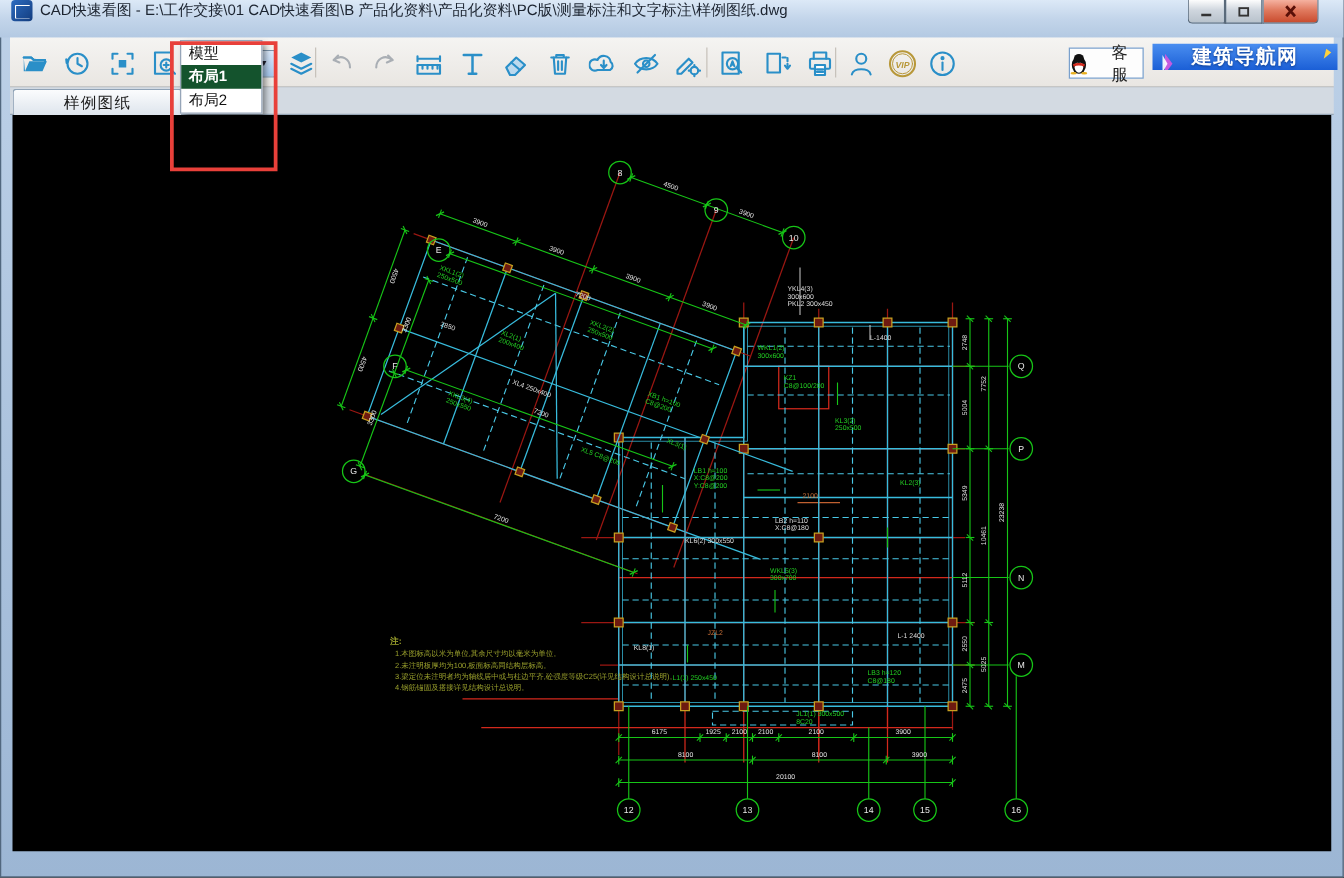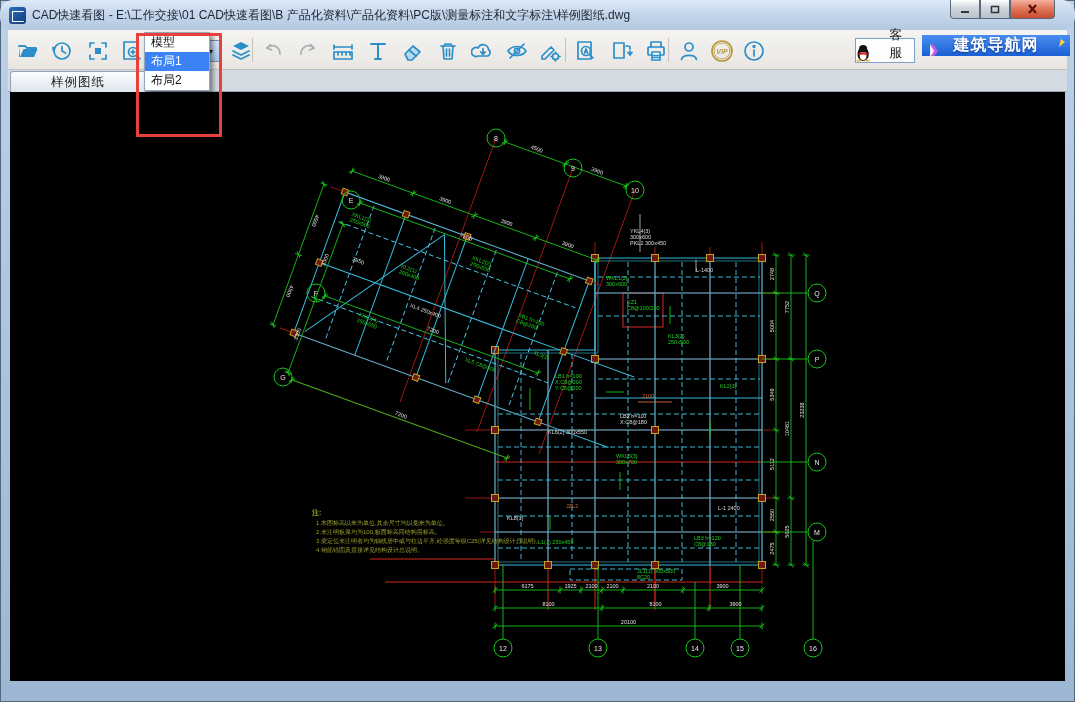--- a/index.html
+++ b/index.html
@@ -1,21 +1,21 @@
 <!DOCTYPE html>
 <html><head>
 <meta charset="utf-8">
 <style>
   html,body{margin:0;padding:0;background:#555;}
   *{box-sizing:border-box;font-family:"Liberation Sans",sans-serif;}
   #win{position:relative;width:1075px;height:702px;background:linear-gradient(180deg,#bdd1e8,#9cb6d4);
        box-shadow:inset 0 0 0 1px #51677e;overflow:hidden;}
   
   #titlebar{position:absolute;left:0;top:0;width:1075px;height:30px;
-    background:linear-gradient(180deg,#dce9f7 0%,#c3d5ea 50%,#b3c9e2 100%);display:flex;align-items:center;border-radius:13px;}
+    background:linear-gradient(180deg,#dce9f7 0%,#c3d5ea 50%,#b3c9e2 100%);display:flex;}
   #app-icon{width:17px;height:17px;margin:0 6px 0 9px;border-radius:3px;
     background:linear-gradient(135deg,#2d6cc0,#123c7e);position:relative;flex:0 0 auto;}
   #app-icon:after{content:"";position:absolute;left:3px;top:4px;width:11px;height:9px;
     border:1.5px solid #fff;border-right:none;border-radius:1px;}
   #title-text{font-size:12px;color:#1c2430;white-space:nowrap;}
   #winbtns{position:absolute;right:20px;top:0;height:19px;display:flex;}
   .wbtn{width:30px;height:19px;border:1px solid #5a6a7a;border-top:none;
     background:linear-gradient(180deg,#fdfdfd,#cfd6de 45%,#b8c2cc);display:flex;align-items:center;justify-content:center;
     font-size:10px;color:#333;}
   .wbtn.first{border-radius:0 0 0 4px;}
@@ -30,26 +30,26 @@
   .tb-sep{position:absolute;top:8px;width:1px;height:24px;background:#c7c2bb;}
   
   #combo{position:absolute;left:144px;top:10px;width:68px;height:22px;border:1px solid #7b94ac;background:#fff;
     display:flex;align-items:center;font-size:12px;color:#111;}
   #combo .val{flex:1;padding-left:6px;}
   #combo .arrow{width:17px;height:100%;background:linear-gradient(180deg,#d9e8fb,#a5c6ec);
     border-left:1px solid #8aa6c2;display:flex;align-items:center;justify-content:center;font-size:7px;color:#223;}
   #combo-list{position:absolute;left:144px;top:32px;width:66px;background:#fff;border:1px solid #96a5b8;
     box-shadow:3px 3px 5px rgba(0,0,0,.45);z-index:6;}
   .combo-item{height:19px;line-height:19px;padding-left:6px;font-size:12px;color:#111;}
-  .combo-item.selected{background:#3b82f6;color:#fff;}
+  .combo-item.selected{background:#14532d;color:#fff;font-weight:bold;}
   
   #red-box{position:absolute;left:136px;top:33px;width:86px;height:104px;border:3px solid #e8403a;z-index:7;}
   
   #qq-btn{position:absolute;left:847px;top:8px;width:60px;height:25px;border:1px solid #7aa0cc;background:#fdfdfd;
-    display:flex;align-items:flex-end;justify-content:center;gap:19px;font-size:13px;color:#222;}
+    display:flex;align-items:center;justify-content:center;gap:19px;font-size:13px;color:#222;}
   #nav-banner{position:absolute;left:914px;top:5px;width:148px;height:21px;
     background:linear-gradient(180deg,#4a8ef0,#1b5fd6);display:flex;align-items:flex-end;justify-content:center;
     color:#fff;font-size:16px;font-weight:bold;letter-spacing:1px;text-shadow:0 1px 2px #0b3a8c;overflow:hidden;}
   .confetti{position:absolute;}
   
   #tabbar{position:absolute;left:8px;top:70px;width:1059px;height:22px;background:#d3dae2;border-bottom:1px solid #97a6b6;}
   #tab-active{position:absolute;left:2px;top:1px;width:136px;height:21px;
     background:linear-gradient(180deg,#fbfcfd,#dee5ed);border:1px solid #8fa2b6;border-bottom:none;border-radius:3px 3px 0 0;
     display:flex;align-items:center;justify-content:center;font-size:12.5px;font-weight:normal;color:#1b1b1b;letter-spacing:1px;}
   

